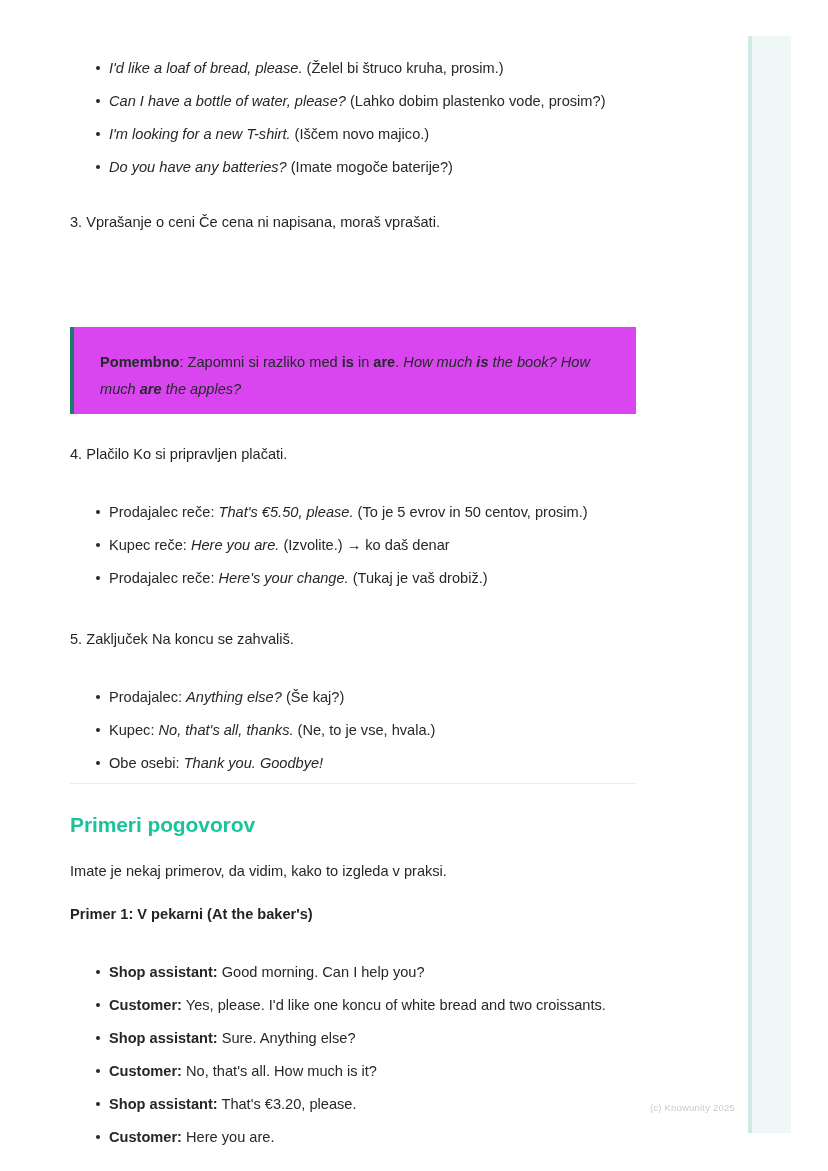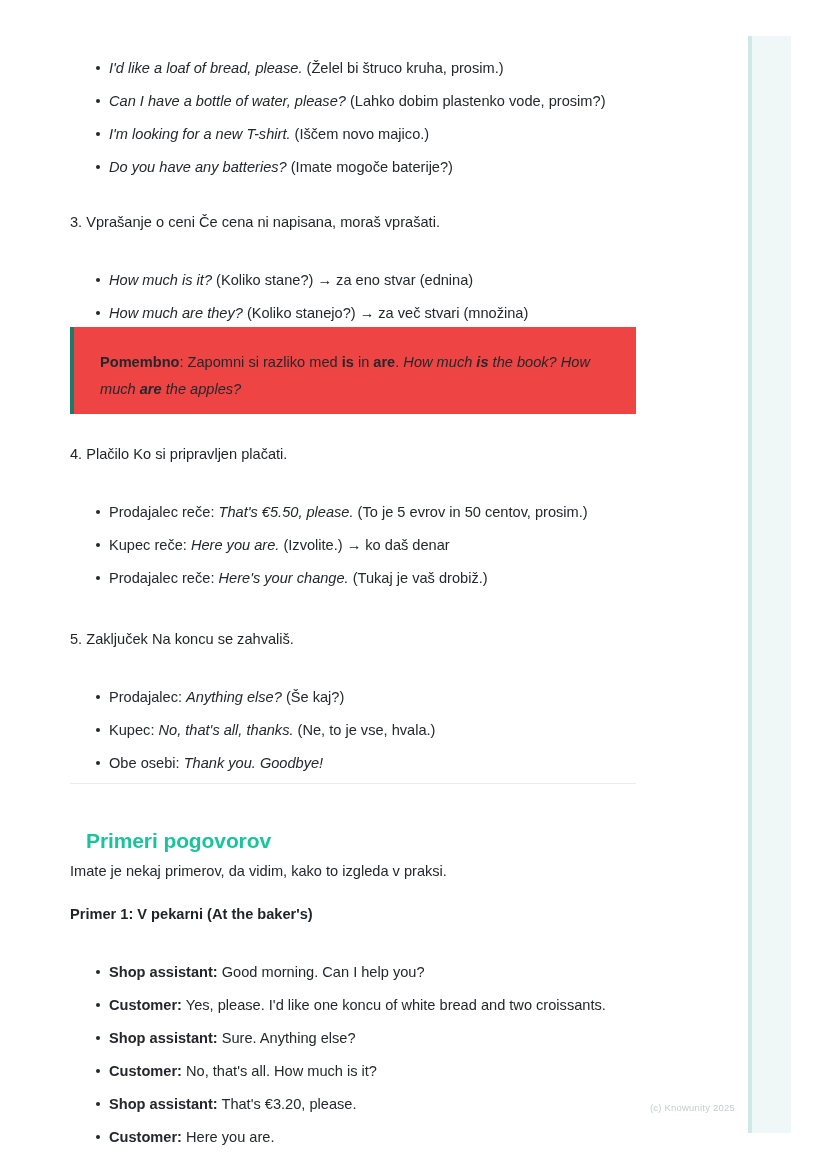--- a/index.html
+++ b/index.html
@@ -84,42 +84,42 @@
     color: #1f2226;
   }
   .sec-head b { font-weight: 400; }
 
   i.en { font-style: italic; }
   b.spk { font-weight: 700; }
 
   
   #callout {
     position: relative;
-    background: #ef4444;
+    background: #d946ef;
     border-left: 4px solid #1d7a6b;
     box-sizing: border-box;
   }
   #callout .inner {
     padding: 22px 20px 22px 26px;
     font-size: 14.6px;
     line-height: 27px;
     color: #24282c;
   }
 
   hr.rule {
     border: 0;
     border-top: 1px solid #ececec;
     margin: 0;
   }
 
   h2.section-title {
     font-size: 21px;
     font-weight: 700;
     color: #19c49a;
-    margin: 16px;
+    margin: 0;
     letter-spacing: -0.1px;
   }
 
   p.para {
     font-size: 14.6px;
     line-height: 22px;
     margin: 0;
     color: #24282c;
   }
   p.subhead {
@@ -160,30 +160,20 @@
       <i class="en">Do you have any batteries?</i>
       <span>(Imate mogoče baterije?)</span>
     </li>
   </ul>
 
   <div class="sec-head blk" style="top:211px;">
     <b>3. Vprašanje o ceni</b>
     <span>Če cena ni napisana, moraš vprašati.</span>
   </div>
 
-  <ul class="bullets blk" style="top:253px;">
-    <li style="margin-bottom:11px;">
-      <i class="en">How much is it?</i>
-      <span>(Koliko stane?) → za eno stvar (ednina)</span>
-    </li>
-    <li>
-      <i class="en">How much are they?</i>
-      <span>(Koliko stanejo?) → za več stvari (množina)</span>
-    </li>
-  </ul>
 
   <div id="callout" class="blk" style="top:327px; height:87px;">
     <div class="inner">
       <b>Pomembno</b><span>: Zapomni si razliko med </span><b>is</b><span> in </span><b>are</b><span>. </span><i class="en"><span>How much </span><b>is</b><span> the book?</span></i>
       <i class="en"><span>How much </span><b>are</b><span> the apples?</span></i>
     </div>
   </div>
 
   <div class="sec-head blk" style="top:443px;">
     <b>4. Plačilo</b>

